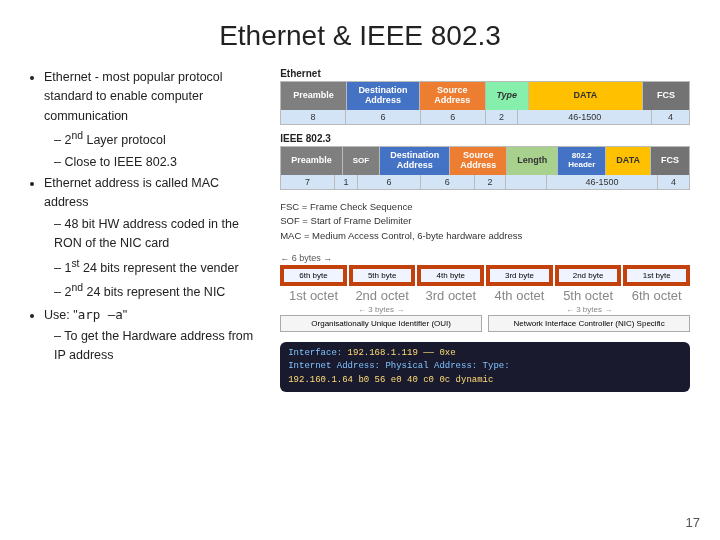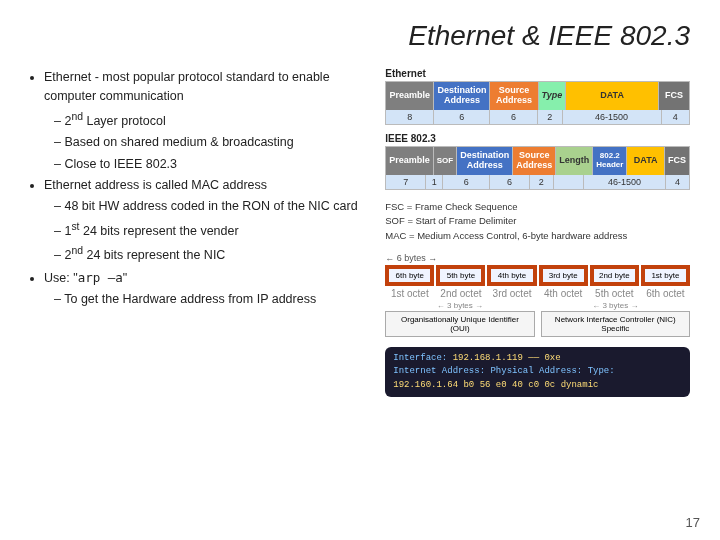--- a/index.html
+++ b/index.html
@@ -14,26 +14,25 @@
 
     .slide {
       width: 720px;
       height: 540px;
       padding: 20px 30px 20px 30px;
       display: flex;
       flex-direction: column;
     }
 
     .title {
-      text-align: right;
+      text-align: center;
       font-size: 28px;
       font-weight: normal;
       margin-bottom: 16px;
       color: #222;
-      font-style: italic;
     }
 
     .content {
       display: flex;
       flex-direction: row;
       gap: 20px;
       flex: 1;
     }
 
     .left-column {
@@ -93,21 +92,21 @@
 
     .frame-cell {
       display: flex;
       align-items: center;
       justify-content: center;
       font-size: 9px;
       border-right: 1px solid #bbb;
       text-align: center;
       line-height: 1.1;
       font-weight: bold;
-      padding: 3px;
+      padding: 10px;
     }
 
     .frame-cell:last-child {
       border-right: none;
     }
 
     .cell-preamble { background: #7f7f7f; color: #fff; flex: 1.2; }
     .cell-dst { background: #4472c4; color: #fff; flex: 1.4; }
     .cell-src { background: #ed7d31; color: #fff; flex: 1.2; }
     .cell-type { background: #86efac; color: #333; flex: 0.6; font-style: italic; }
@@ -201,21 +200,21 @@
     .byte-box {
       flex: 1;
       border: 4px solid #c2410c;
       font-size: 8px;
       text-align: center;
       padding: 2px 1px;
       background: #f0f4ff;
     }
 
     .byte-box-label {
-      font-size: 10px;
+      font-size: 13px;
       color: #888;
       text-align: center;
     }
 
     .or-label {
       font-size: 12px;
       font-weight: bold;
       color: #333;
       text-align: center;
       margin: 2px 0;
@@ -251,21 +250,20 @@
   <div class="content">
 
     <div class="left-column">
       <ul>
         <li>
           <span>Ethernet - most popular protocol standard to enable computer communication</span>
           <ul class="sub-list">
             <li>
               <span>2<sup>nd</sup> Layer protocol</span>
             </li>
-            <li>Based on shared medium &amp; broadcasting</li>
             <li>Close to IEEE 802.3</li>
           </ul>
         </li>
         <li>Ethernet address is called MAC address</li>
         <ul class="sub-list">
           <li>48 bit HW address coded in the RON of the NIC card</li>
           <li>
             <span>1<sup>st</sup> 24 bits represent the vender</span>
           </li>
           <li>

